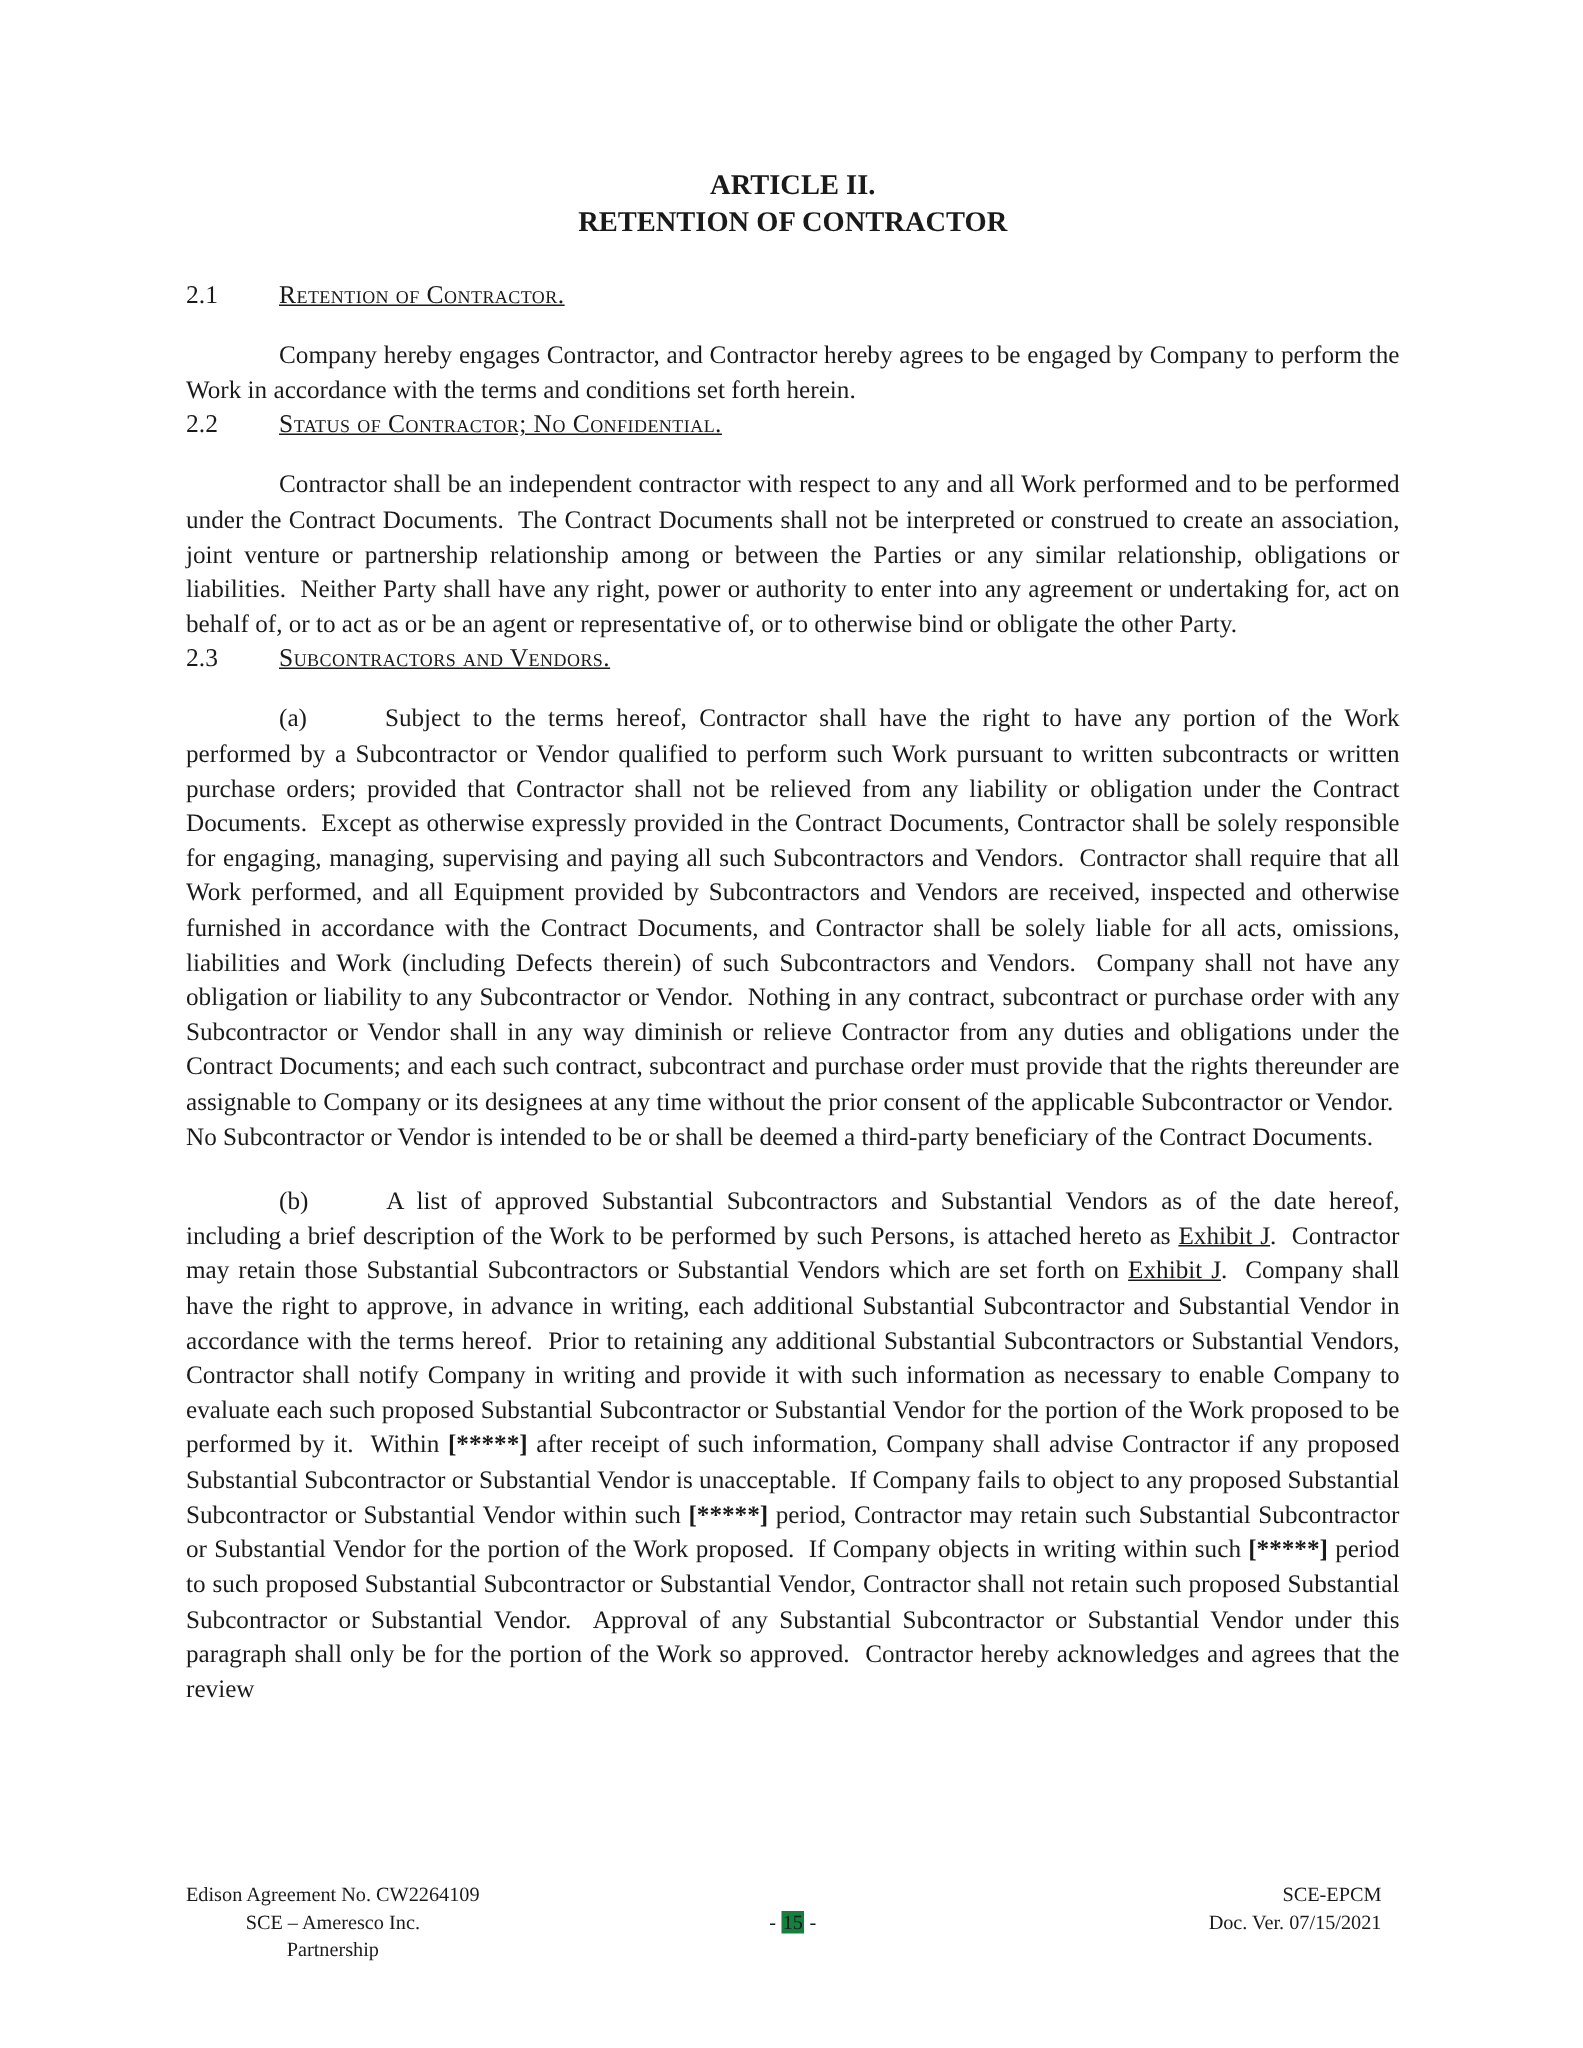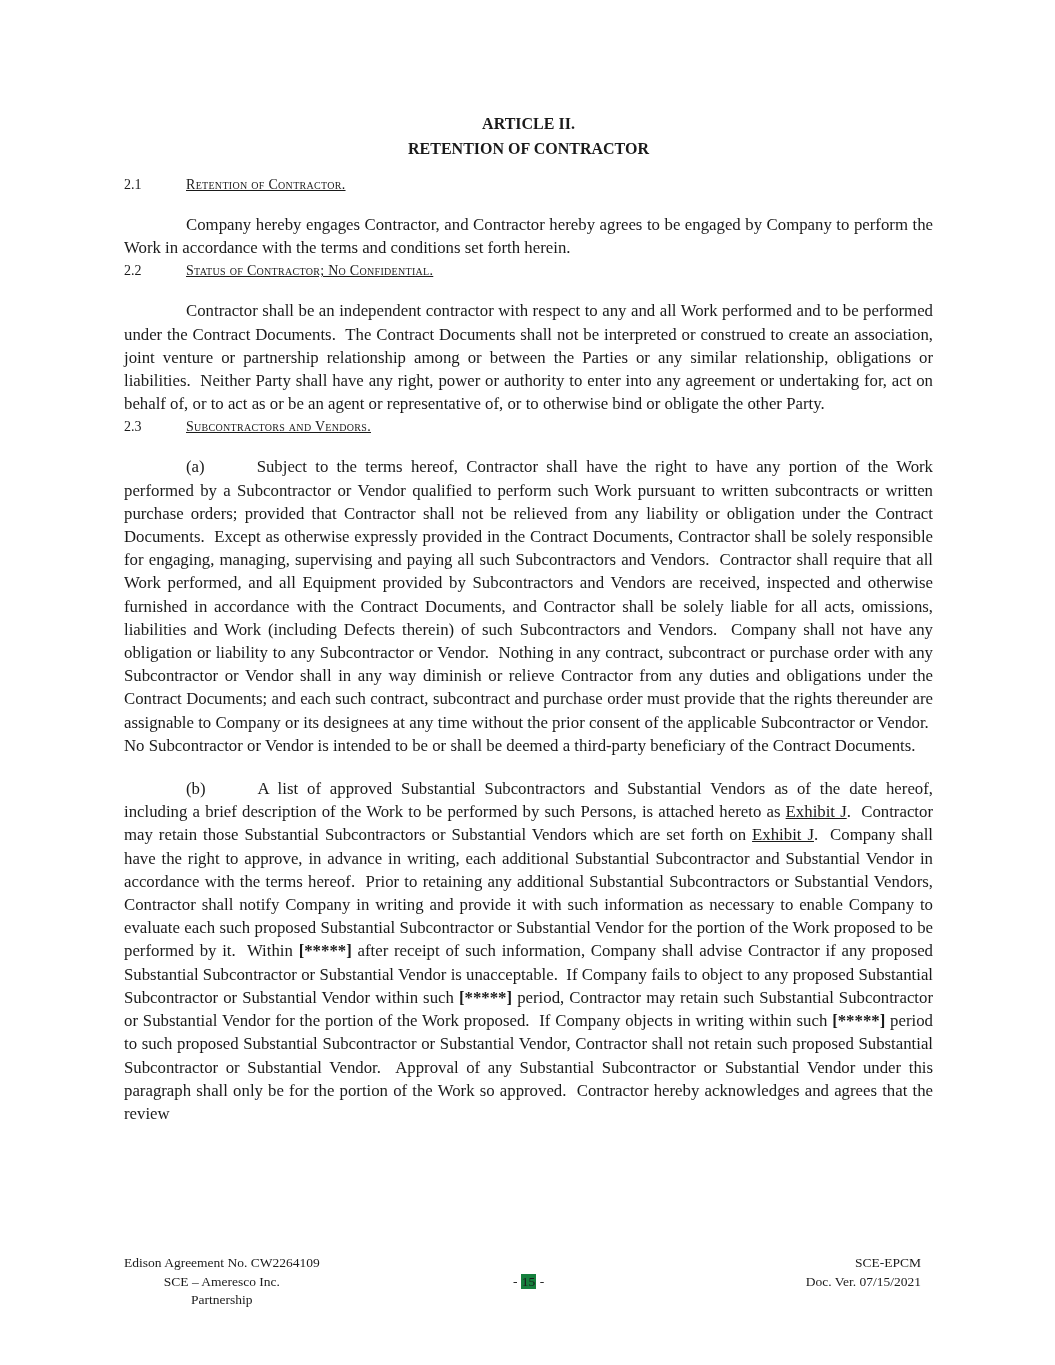--- a/index.html
+++ b/index.html
@@ -14,26 +14,26 @@
   }
   .content {
     position: absolute;
     left: 124px;
     top: 111px;
     width: 809px;
   }
   .article-title, .article-subtitle {
     text-align: center;
     font-weight: bold;
-    font-size: 16px;
+    font-size: 19px;
     line-height: 25px;
   }
-  .article-subtitle { margin-bottom: 12px; }
+  .article-subtitle { margin-bottom: 24px; }
   .section-heading {
-    font-size: 14px;
+    font-size: 17px;
     line-height: 23px;
     margin: 0 0 17px 0;
     white-space: nowrap;
   }
   .sec-num { display: inline-block; width: 62px; }
   .sec-title {
     font-variant: small-caps;
     text-decoration: underline;
     letter-spacing: 0.3px;
   }

